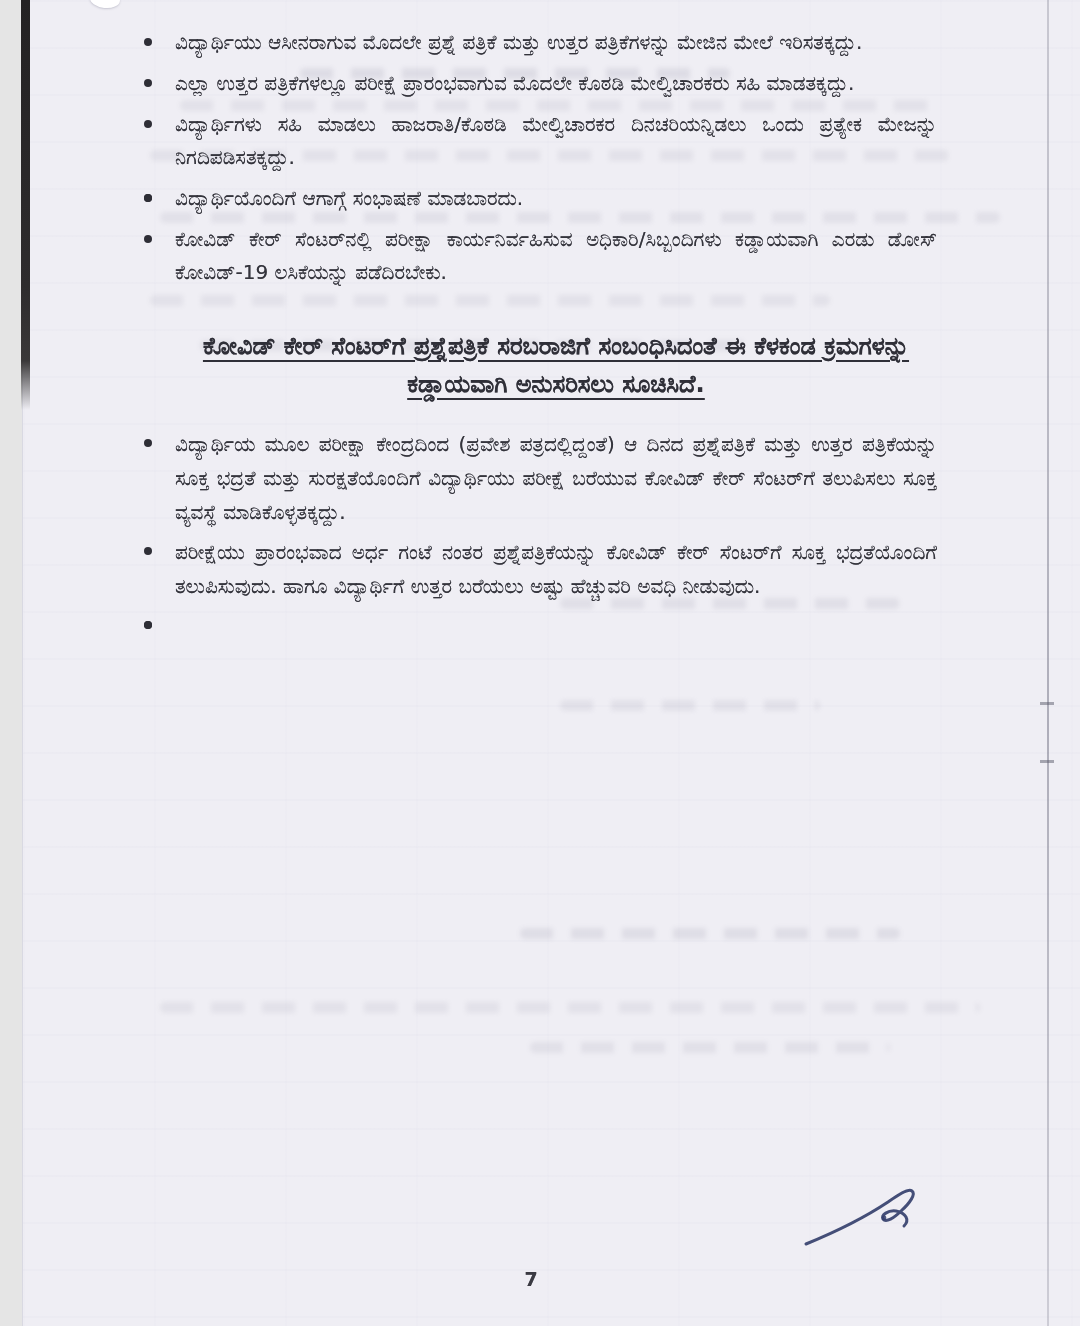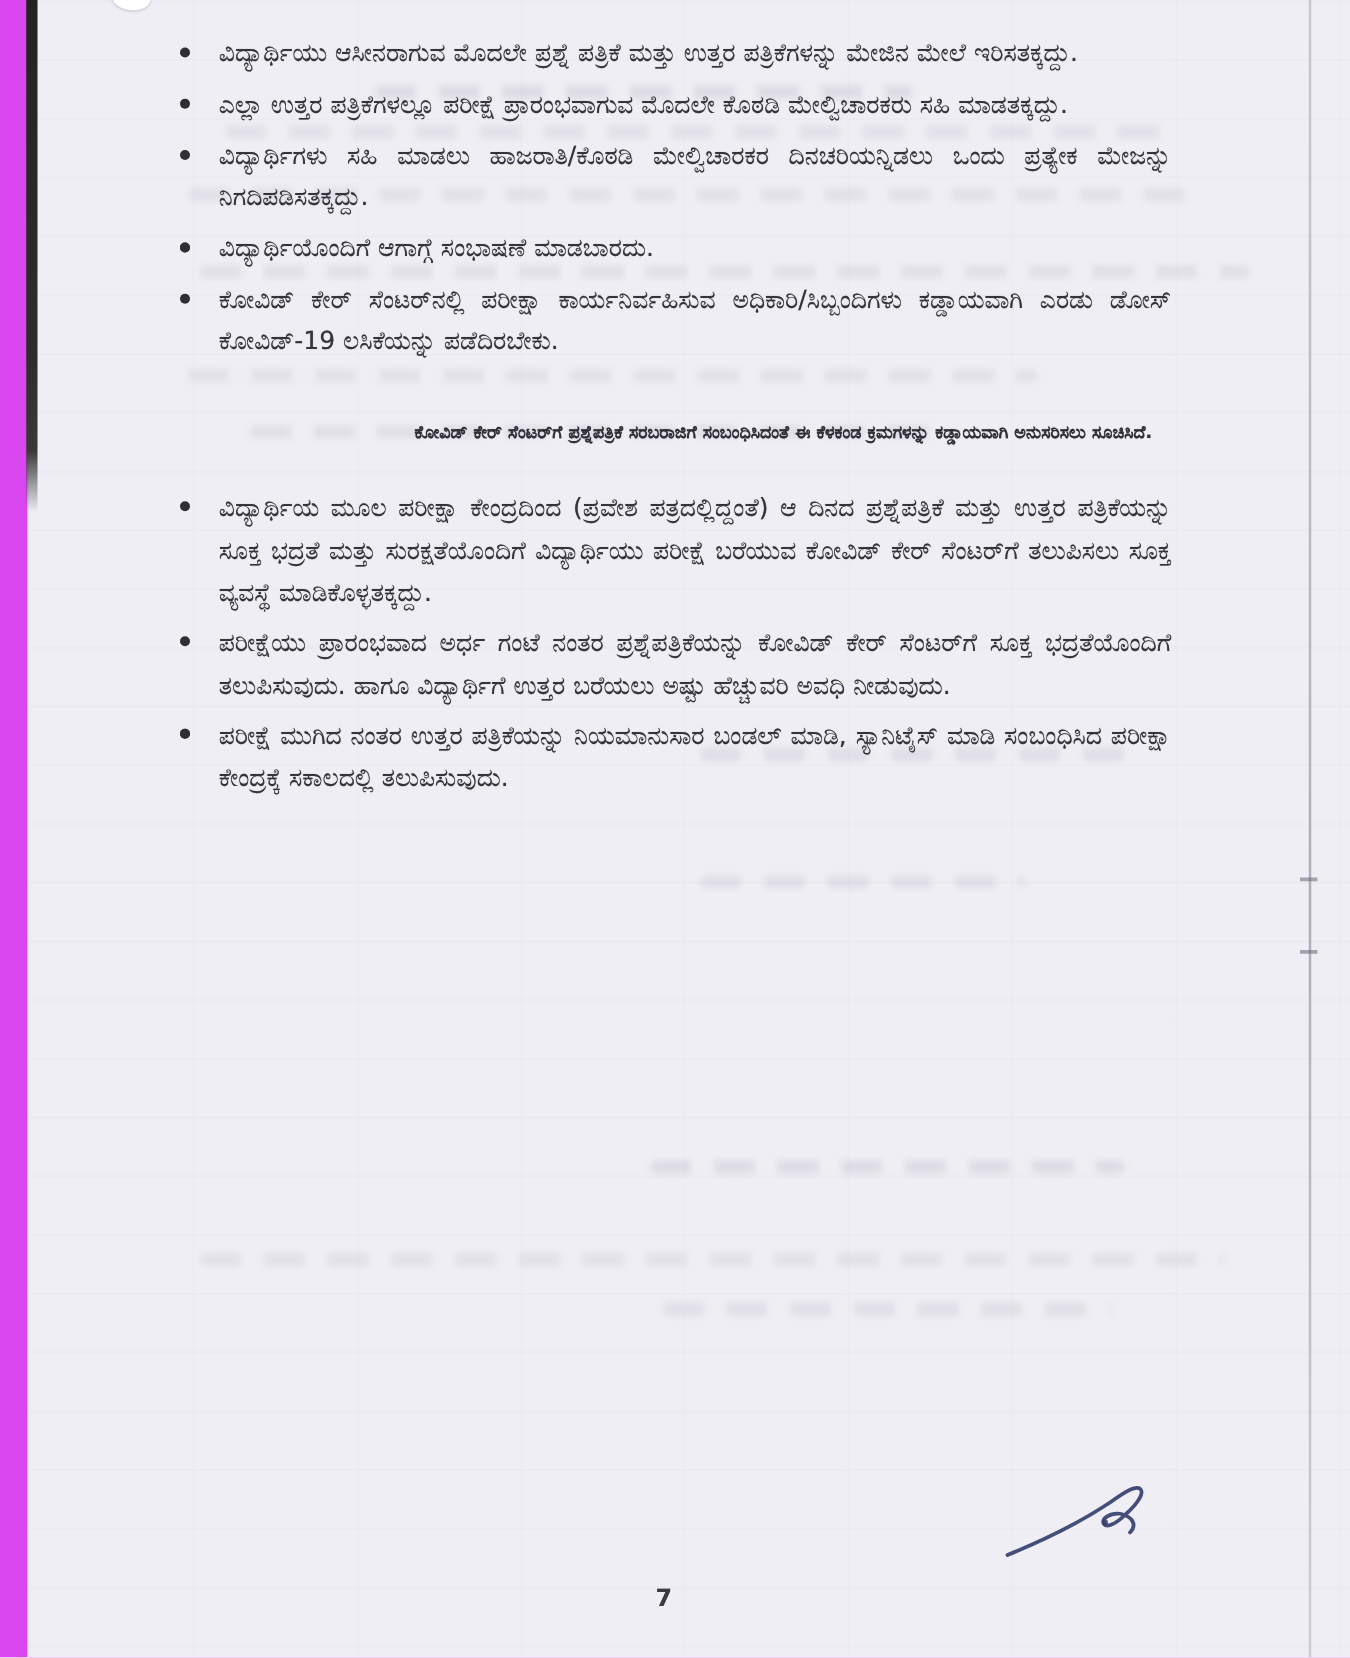--- a/index.html
+++ b/index.html
@@ -1,19 +1,19 @@
 <!DOCTYPE html>
 <html><head>
 <meta charset="utf-8">
 <style>
   html,body{margin:0;padding:0;background:#ffffff;}
   .scan{
     position:relative;
     width:1080px;height:1326px;
-    background:#d946ef;
+    background:#e5e5e5;
     overflow:hidden;
     font-family:"DejaVu Sans","Liberation Sans",sans-serif;
   }
   
   .paper{
     position:absolute;left:22px;top:0;right:0;bottom:0;
     background:
       repeating-linear-gradient(180deg, rgba(208,208,224,0.10) 0 2px, rgba(0,0,0,0) 2px 47px),
       repeating-linear-gradient(90deg, rgba(214,214,230,0.08) 0 2px, rgba(0,0,0,0) 2px 131px),
       #efeef4;
@@ -58,23 +58,23 @@
     text-align:justify;
     font-size:20px;
   }
   ul.s1 li{line-height:33px;margin-bottom:8px;}
   ul.s2 li{line-height:34px;margin-bottom:6px;}
   .dot{
     position:absolute;left:-31px;top:12px;width:8px;height:8px;border-radius:50%;
     background:#2e2e36;
   }
   .heading{
-    font-size:14px;font-weight:bold;line-height:38px;
-    text-align:right;margin:38px auto 24px auto;width:96%;
-    text-underline-offset:6px;
+    font-size:24px;font-weight:bold;line-height:38px;
+    text-align:center;margin:38px auto 24px auto;width:96%;
+    text-decoration:underline;text-underline-offset:6px;
     text-decoration-thickness:1.6px;
     color:#2f2f38;
   }
   .signature{position:absolute;left:800px;top:1178px;width:140px;height:84px;}
   .page-number{
     position:absolute;left:516px;top:1268px;width:30px;
     text-align:center;font-size:19px;font-weight:bold;color:#3a3a42;
     text-shadow:0 0 0.5px rgba(58,58,66,0.6);
   }
 </style>
@@ -111,21 +111,21 @@
       <li><span class="dot"></span><span>ವಿದ್ಯಾರ್ಥಿಯೊಂದಿಗೆ ಆಗಾಗ್ಗೆ ಸಂಭಾಷಣೆ ಮಾಡಬಾರದು.</span></li>
       <li><span class="dot"></span><span>ಕೋವಿಡ್ ಕೇರ್ ಸೆಂಟರ್‌ನಲ್ಲಿ ಪರೀಕ್ಷಾ ಕಾರ್ಯನಿರ್ವಹಿಸುವ ಅಧಿಕಾರಿ/ಸಿಬ್ಬಂದಿಗಳು ಕಡ್ಡಾಯವಾಗಿ ಎರಡು ಡೋಸ್ ಕೋವಿಡ್-19 ಲಸಿಕೆಯನ್ನು ಪಡೆದಿರಬೇಕು.</span></li>
     </ul>
 
     <div class="heading">ಕೋವಿಡ್ ಕೇರ್ ಸೆಂಟರ್‌ಗೆ ಪ್ರಶ್ನೆಪತ್ರಿಕೆ ಸರಬರಾಜಿಗೆ ಸಂಬಂಧಿಸಿದಂತೆ ಈ ಕೆಳಕಂಡ ಕ್ರಮಗಳನ್ನು ಕಡ್ಡಾಯವಾಗಿ ಅನುಸರಿಸಲು ಸೂಚಿಸಿದೆ.</div>
 
     <ul class="bullets s2">
       <li><span class="dot"></span><span>ವಿದ್ಯಾರ್ಥಿಯ ಮೂಲ ಪರೀಕ್ಷಾ ಕೇಂದ್ರದಿಂದ (ಪ್ರವೇಶ ಪತ್ರದಲ್ಲಿದ್ದಂತೆ) ಆ ದಿನದ ಪ್ರಶ್ನೆಪತ್ರಿಕೆ ಮತ್ತು ಉತ್ತರ ಪತ್ರಿಕೆಯನ್ನು ಸೂಕ್ತ ಭದ್ರತೆ ಮತ್ತು ಸುರಕ್ಷತೆಯೊಂದಿಗೆ ವಿದ್ಯಾರ್ಥಿಯು ಪರೀಕ್ಷೆ ಬರೆಯುವ ಕೋವಿಡ್ ಕೇರ್ ಸೆಂಟರ್‌ಗೆ ತಲುಪಿಸಲು ಸೂಕ್ತ ವ್ಯವಸ್ಥೆ ಮಾಡಿಕೊಳ್ಳತಕ್ಕದ್ದು.</span></li>
       <li><span class="dot"></span><span>ಪರೀಕ್ಷೆಯು ಪ್ರಾರಂಭವಾದ ಅರ್ಧ ಗಂಟೆ ನಂತರ ಪ್ರಶ್ನೆಪತ್ರಿಕೆಯನ್ನು ಕೋವಿಡ್ ಕೇರ್ ಸೆಂಟರ್‌ಗೆ ಸೂಕ್ತ ಭದ್ರತೆಯೊಂದಿಗೆ ತಲುಪಿಸುವುದು. ಹಾಗೂ ವಿದ್ಯಾರ್ಥಿಗೆ ಉತ್ತರ ಬರೆಯಲು ಅಷ್ಟು ಹೆಚ್ಚುವರಿ ಅವಧಿ ನೀಡುವುದು.</span></li>
       <li><span class="dot"></span></li>
-      <li><span class="dot"></span><span>ಪರೀಕ್ಷೆ ಮುಗಿದ ನಂತರ ಉತ್ತರ ಪತ್ರಿಕೆಯನ್ನು ನಿಯಮಾನುಸಾರ ಬಂಡಲ್ ಮಾಡಿ, ಸ್ಯಾನಿಟೈಸ್ ಮಾಡಿ ಸಂಬಂಧಿಸಿದ ಪರೀಕ್ಷಾ ಕೇಂದ್ರಕ್ಕೆ ಸಕಾಲದಲ್ಲಿ ತಲುಪಿಸುವುದು.</span></li>
+      <li><span class="dot"></span></li>
     </ul>
   </div>
 
   <svg class="signature" viewBox="0 0 140 84">
     <path d="M6,66 C28,57 58,44 88,24 C98,17 108,10 112,13 C116,16 110,25 101,33 C94,40 86,45 83,41 C81,37 88,32 96,33 C106,35 110,42 104,48" fill="none" stroke="#35406d" stroke-width="3" stroke-linecap="round" stroke-linejoin="round" opacity="0.92"></path>
     <circle cx="84" cy="40" r="2.4" fill="#35406d" opacity="0.85"></circle>
   </svg>
 
   <div class="page-number">7</div>
 </div>

